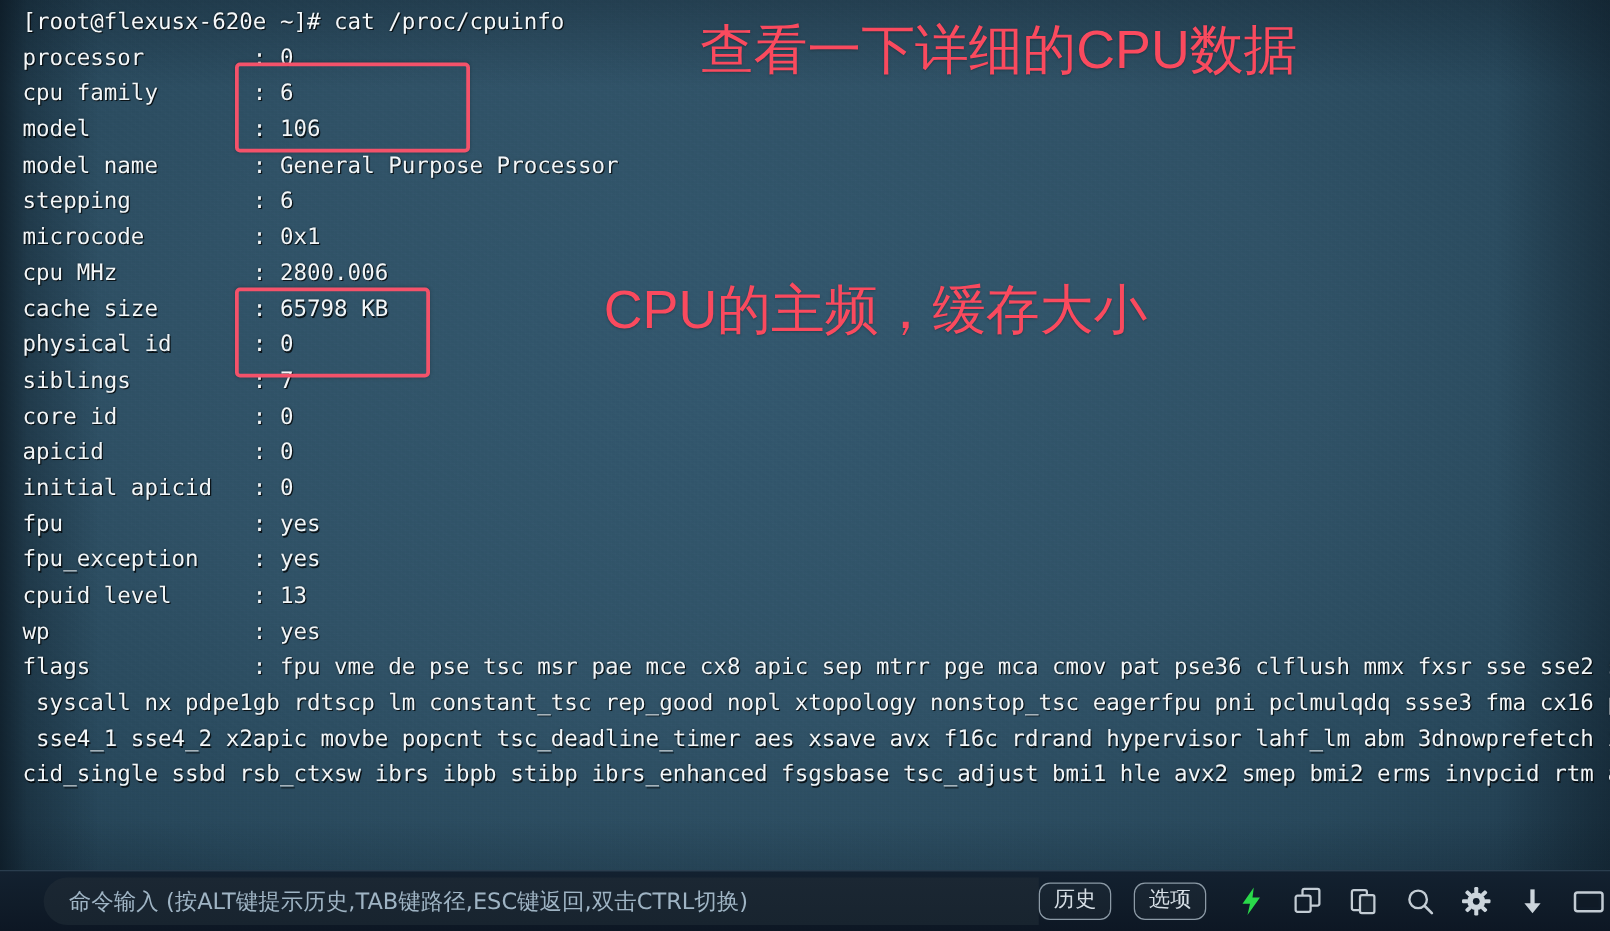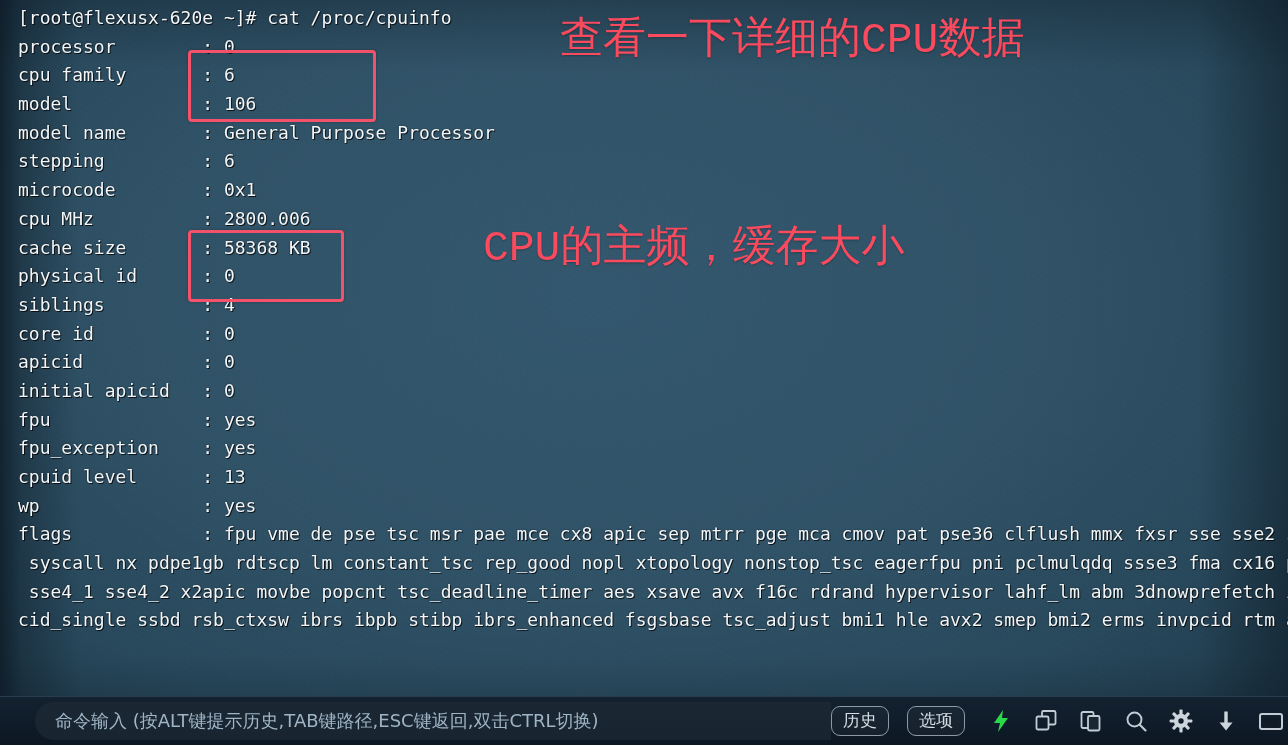--- a/index.html
+++ b/index.html
@@ -73,21 +73,21 @@
     pointer-events: none;
     box-shadow: 0 0 3px rgba(0,0,0,0.25);
   }
   #redbox-vendor { left: 188px; top: 50px; width: 182px; height: 66px; }
   #redbox-mhz    { left: 188px; top: 230px; width: 150px; height: 66px; }
 
   
   .anno {
     position: absolute;
     color: #fa4a5e;
-    font-family: Liberation Mono, monospace;
+    font-family: Liberation Sans, sans-serif;
     font-size: 43px;
     line-height: 1;
     white-space: nowrap;
     z-index: 5;
     text-shadow: 0 1px 2px rgba(0,0,0,0.25);
   }
   #anno-top { left: 560px; top: 19px; }
   #anno-mid { left: 483px; top: 227px; }
 
   
@@ -163,23 +163,23 @@
   <div id="terminal">
     <div class="tline prompt">[root@flexusx-620e ~]# cat /proc/cpuinfo</div>
     <div id="terminal-lines">
         <div class="tline">processor        : 0</div>
         <div class="tline">cpu family       : 6</div>
         <div class="tline">model            : 106</div>
         <div class="tline">model name       : General Purpose Processor</div>
         <div class="tline">stepping         : 6</div>
         <div class="tline">microcode        : 0x1</div>
         <div class="tline">cpu MHz          : 2800.006</div>
-        <div class="tline">cache size       : 58368 KB</div>
+        <div class="tline">cache size       : 65798 KB</div>
         <div class="tline">physical id      : 0</div>
-        <div class="tline">siblings         : 4</div>
+        <div class="tline">siblings         : 7</div>
         <div class="tline">core id          : 0</div>
         <div class="tline">apicid           : 0</div>
         <div class="tline">initial apicid   : 0</div>
         <div class="tline">fpu              : yes</div>
         <div class="tline">fpu_exception    : yes</div>
         <div class="tline">cpuid level      : 13</div>
         <div class="tline">wp               : yes</div>
         <div class="tline">flags            : fpu vme de pse tsc msr pae mce cx8 apic sep mtrr pge mca cmov pat pse36 clflush mmx fxsr sse sse2 ss ht</div>
         <div class="tline"> syscall nx pdpe1gb rdtscp lm constant_tsc rep_good nopl xtopology nonstop_tsc eagerfpu pni pclmulqdq ssse3 fma cx16 pcid</div>
         <div class="tline"> sse4_1 sse4_2 x2apic movbe popcnt tsc_deadline_timer aes xsave avx f16c rdrand hypervisor lahf_lm abm 3dnowprefetch invp</div>

